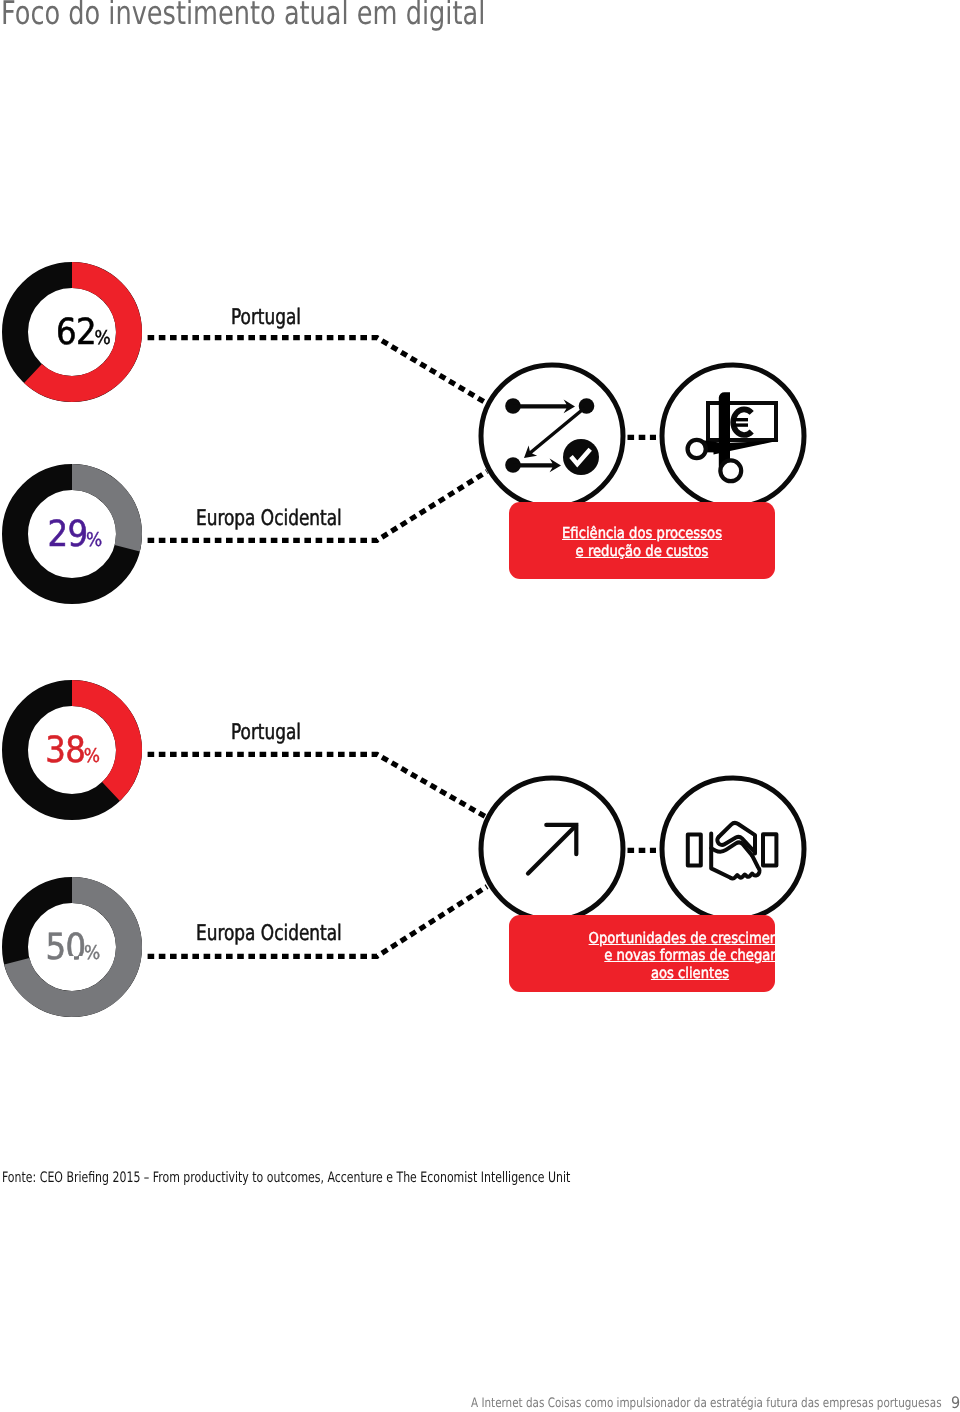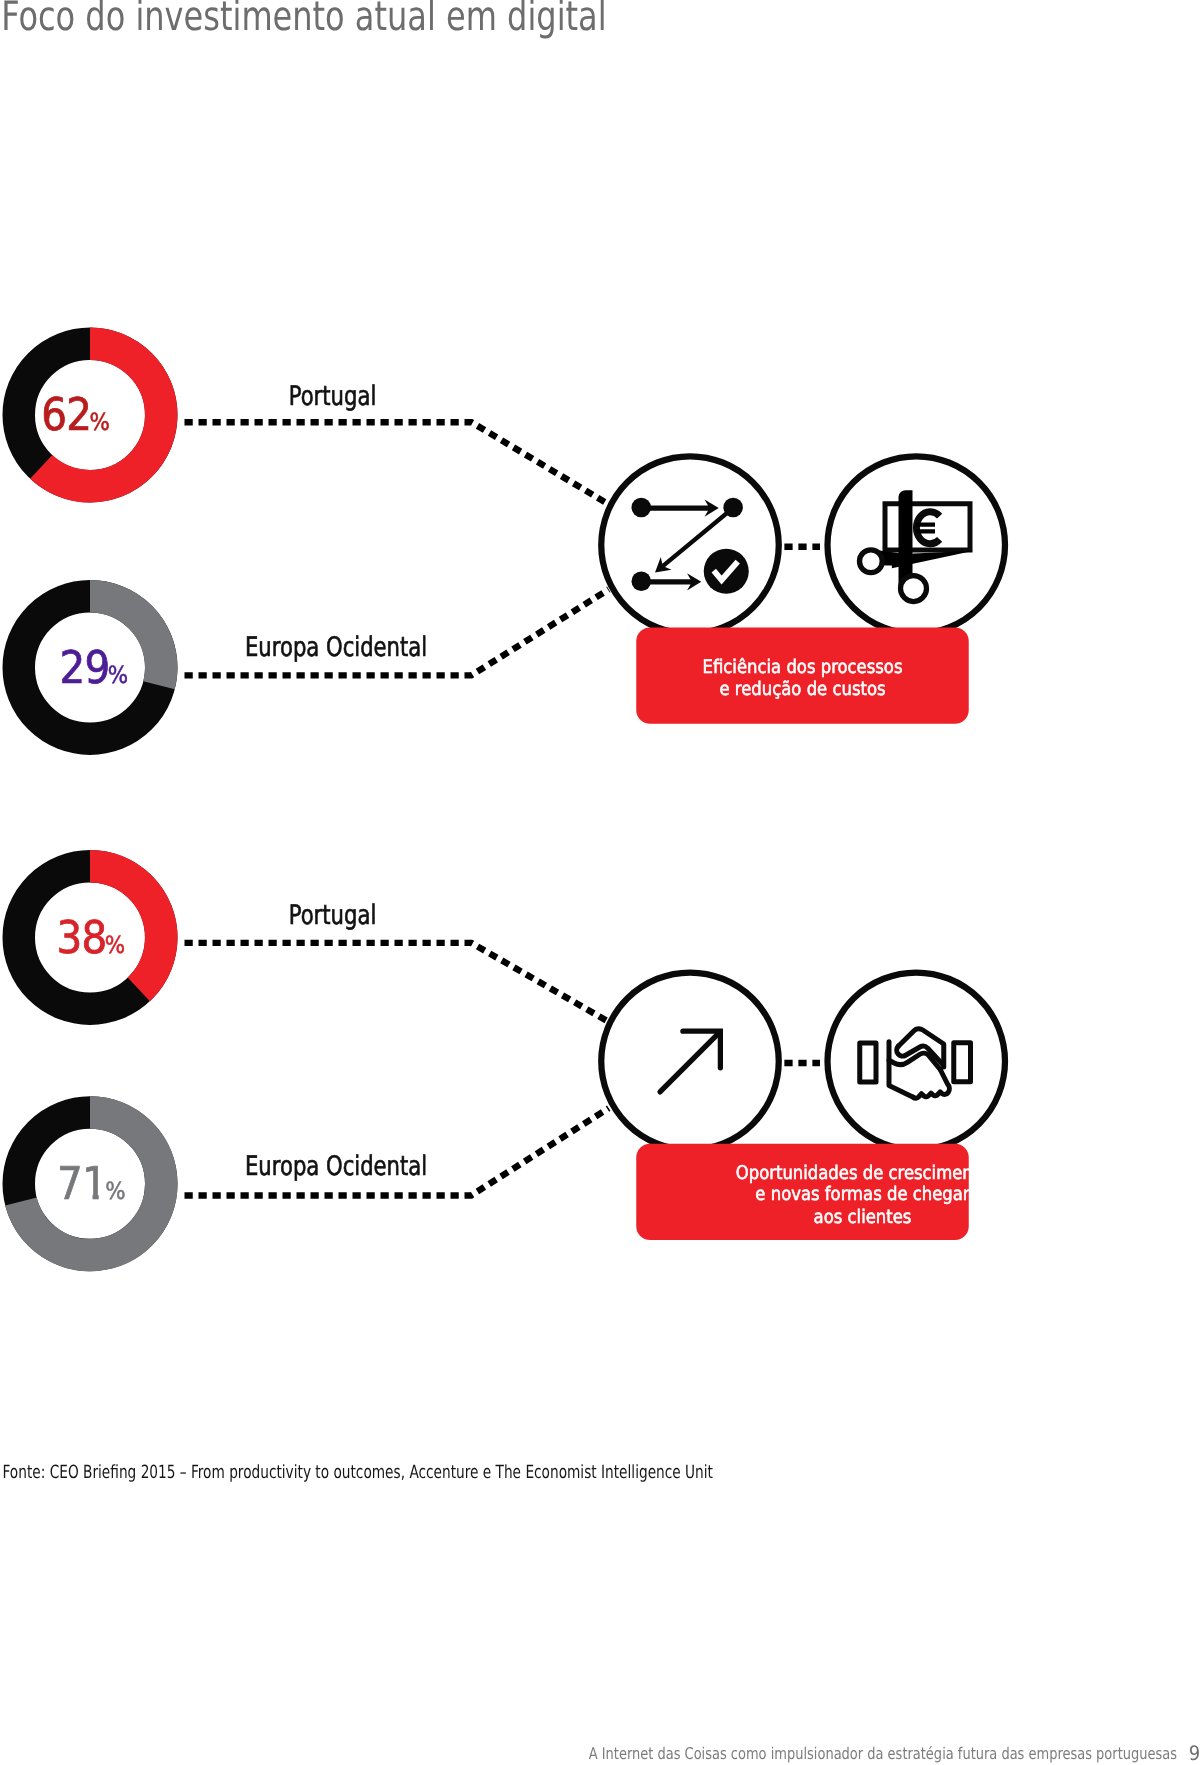--- a/index.html
+++ b/index.html
@@ -13,21 +13,21 @@
        white-space:nowrap;transform:scaleX(0.876);transform-origin:left top;}
   svg.layer{position:absolute;left:0;top:0;width:960px;height:1412px;overflow:visible;}
   .donut-label{position:absolute;font-size:21.5px;font-weight:400;color:#121212;white-space:nowrap;
      -webkit-text-stroke:0.5px #121212;transform:scaleX(0.875);transform-origin:left top;}
   .pct{position:absolute;white-space:nowrap;}
   .pct .num{font-size:36px;font-weight:400;letter-spacing:-0.6px;-webkit-text-stroke:0.55px currentColor;}
   .pct .sym{font-size:19px;font-weight:400;margin-left:-1.5px;-webkit-text-stroke:0.4px currentColor;}
   .redbox{position:absolute;display:flex;align-items:center;justify-content:center;}
   .redbox > span{color:#fff;font-size:15px;font-weight:400;text-align:center;line-height:17.6px;
      -webkit-text-stroke:0.45px #fff;
-     display:block;}
+     display:block;text-decoration:underline;}
   .redbox > span > span{display:block;transform:scaleX(0.975);}
   #source-note{position:absolute;left:2px;top:1170px;font-size:14.5px;color:#161616;white-space:nowrap;
      transform:scaleX(0.84);transform-origin:left top;}
   #footer-text{position:absolute;left:471px;top:1396px;font-size:13px;color:#7d7d7d;white-space:nowrap;
      transform:scaleX(0.889);transform-origin:left top;}
   #footer-page{position:absolute;left:951px;top:1393px;font-size:16px;color:#6e6e6e;font-weight:400;}
 </style>
 </head>
 <body>
 
@@ -106,24 +106,24 @@
       <path d="M718.6 837.0 a4.7 4.7 0 0 0 5.9 7.2 l11.4 -6.6 a5.2 5.2 0 0 1 6.1 0.8 l12.0 13.0"></path>
       <path d="M711.2 833.4 V868.4 L730.6 877.8"></path>
       <path d="M711.2 848.2 l4.1 2.2 a10.5 10.5 0 0 0 10.6 -0.5 l10.0 -6.5 a5.4 5.4 0 0 1 6.7 0.6 L752.3 855.8"></path>
       <path d="M730.6 877.8 a3.1 3.1 0 0 0 4.3 -0.3 l2.3 -2.5 l2.1 1.9 a2.5 2.5 0 0 0 3.4 -0.2 l2.1 -2.2 l1.8 1.6 a2.5 2.5 0 0 0 3.4 -0.3 l2.1 -2.3 l1.3 1.2 a3.5 3.5 0 0 0 5.1 -0.7 a5.3 5.3 0 0 0 -0.5 -6.8 L752.3 855.8"></path>
     </g>
 
     <rect x="509" y="502" width="266" height="77" rx="11" fill="#ee2129"></rect>
     <rect x="509" y="915" width="266" height="77" rx="11" fill="#ee2129"></rect>
   </svg>
 
-  <div class="pct" style="left:33px;top:312px;color:#b91c1c;"><span class="num">62</span><span class="sym">%</span></div>
+  <div class="pct" style="left:56px;top:312px;color:#000000;"><span class="num">62</span><span class="sym">%</span></div>
   <div class="pct" style="left:47.6px;top:514px;color:#4c1d95;"><span class="num">29</span><span class="sym">%</span></div>
   <div class="pct" style="left:45.3px;top:730px;color:#d8232a;text-align:center;"><span class="num">38</span><span class="sym">%</span></div>
-  <div class="pct" style="left:45.6px;top:927px;color:#77787b;"><span class="num">71</span><span class="sym">%</span></div>
+  <div class="pct" style="left:45.6px;top:927px;color:#77787b;"><span class="num">50</span><span class="sym">%</span></div>
 
   <div class="donut-label" style="left:230.5px;top:305px;">Portugal</div>
   <div class="donut-label" style="left:195.5px;top:506px;">Europa Ocidental</div>
   <div class="donut-label" style="left:230.5px;top:719.5px;">Portugal</div>
   <div class="donut-label" style="left:195.5px;top:921px;">Europa Ocidental</div>
 
   <div class="redbox" style="left:509px;top:504.5px;width:266px;height:77px;">
     <span>
         <span>Eficiência dos processos</span>
         <span>e redução de custos</span>

